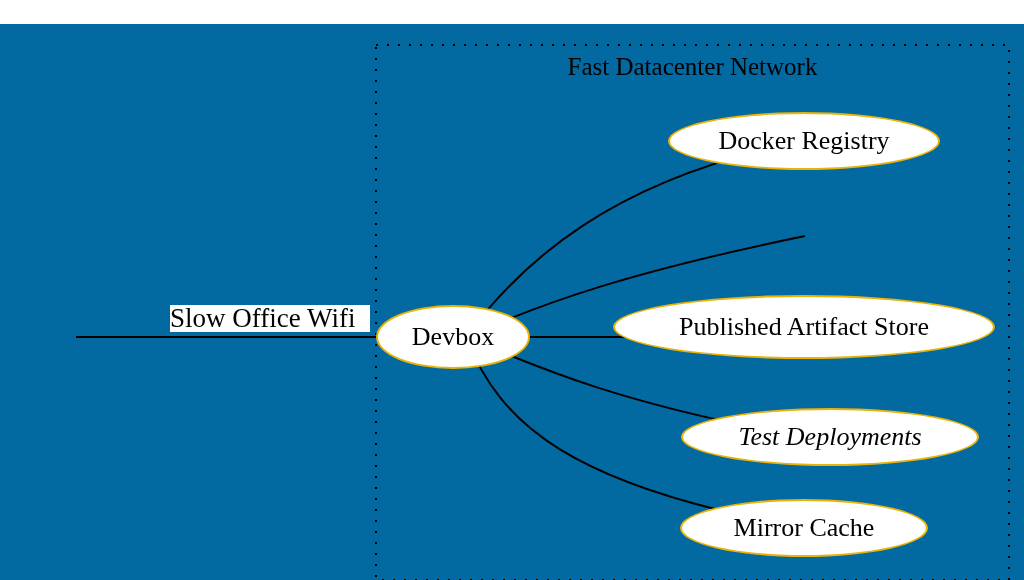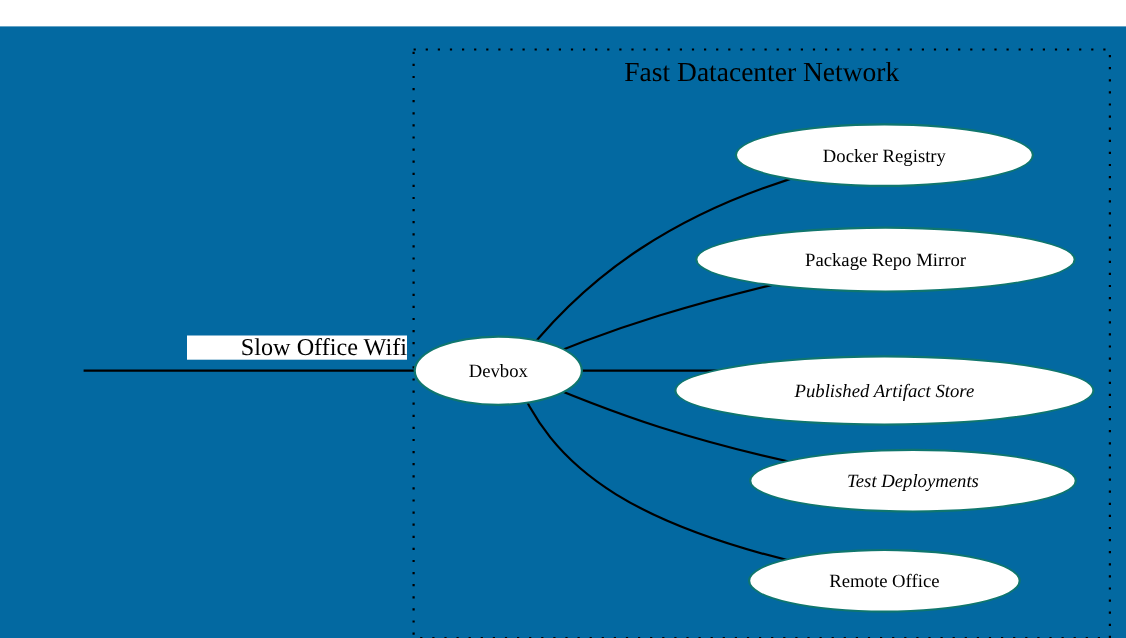--- a/index.html
+++ b/index.html
@@ -14,46 +14,46 @@
     margin-top: 24px;
   }
   svg.edge-layer {
     position: absolute;
     left: 0; top: 0;
     width: 1024px; height: 580px;
   }
   .node {
     position: absolute;
     box-sizing: border-box;
-    border: 2px solid #0f766e;
+    border: 2px solid #eab308;
     border-radius: 50%;
     background: #ffffff;
     display: flex;
     align-items: center;
     justify-content: center;
-    font-size: 17px;
+    font-size: 26px;
     line-height: 1;
     white-space: nowrap;
   }
   .cluster-label {
     position: absolute;
     left: 376px;
     top: 30px;
     width: 633px;
     text-align: center;
     font-size: 25px;
     line-height: 1;
   }
   .edge-label {
     position: absolute;
     left: 170px;
     top: 281px;
     width: 200px;
-    text-align: right;
-    font-size: 22px;
+    text-align: left;
+    font-size: 27px;
     line-height: 1;
     background: #ffffff;
   }
 </style>
 </head>
 <body>
 
 <div class="canvas">
 
   <svg class="edge-layer" viewBox="0 0 1024 580" aria-hidden="true">
@@ -76,29 +76,26 @@
 
 
   <div class="node" style="left:376px; top:281px; width:154px; height:64px;">
     <span>Devbox</span>
   </div>
 
   <div class="node" style="left:668px; top:88px; width:272px; height:58px;">
     <span>Docker Registry</span>
   </div>
 
-  <div class="node" style="left:632px; top:182px; width:346px; height:60px;">
-    <span>Package Repo Mirror</span>
-  </div>
 
-  <div class="node" style="left:613px; top:299px; width:382px; height:64px;font-style:italic;">
+  <div class="node" style="left:613px; top:271px; width:382px; height:64px;">
     <span>Published Artifact Store</span>
   </div>
 
   <div class="node" style="left:681px; top:384px; width:298px; height:58px;font-style:italic;">
     <span>Test Deployments</span>
   </div>
 
   <div class="node" style="left:680px; top:475px; width:248px; height:58px;">
-    <span>Remote Office</span>
+    <span>Mirror Cache</span>
   </div>
 
 </div>
 
 </body></html>

